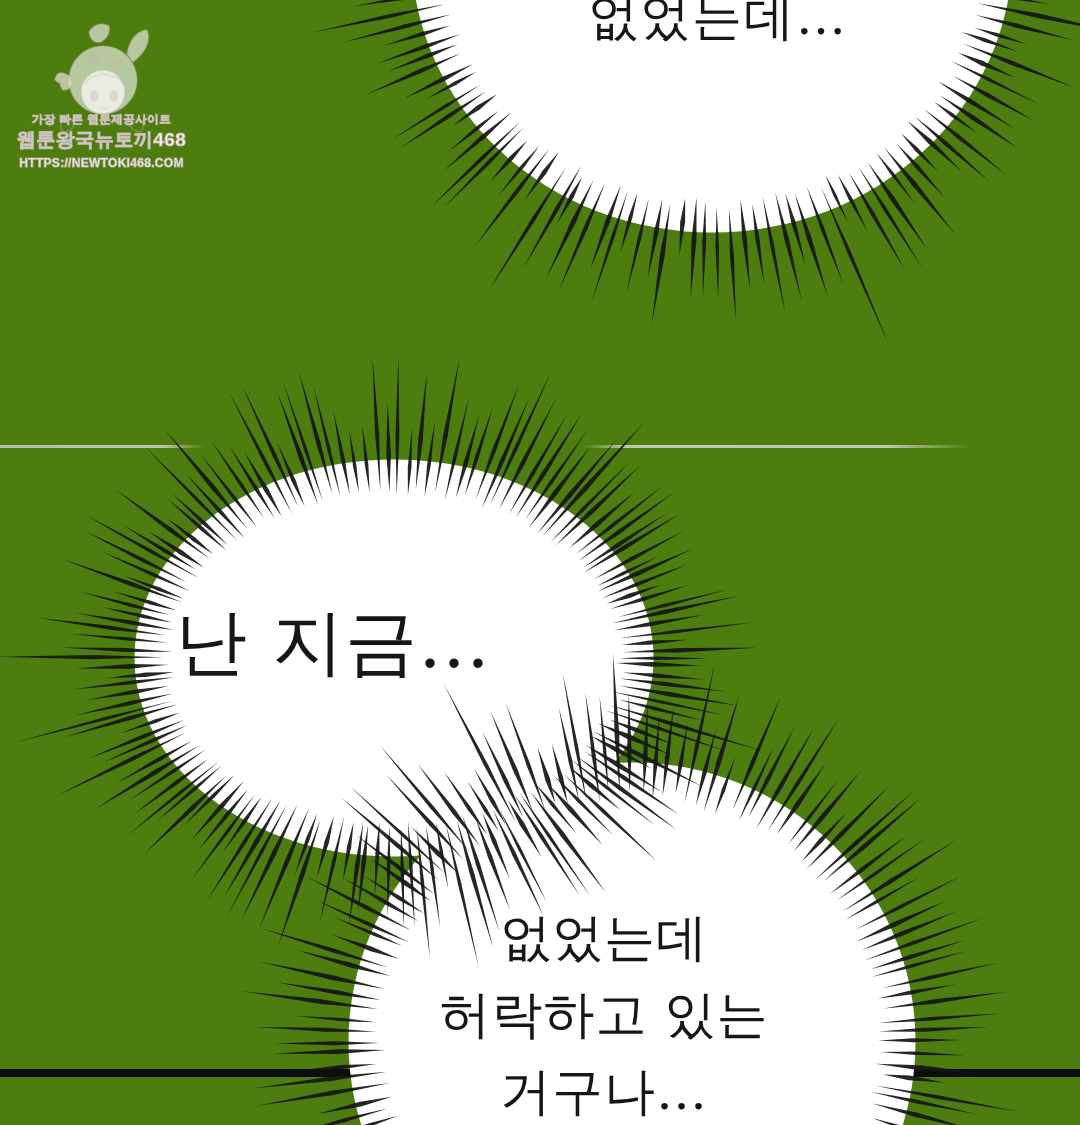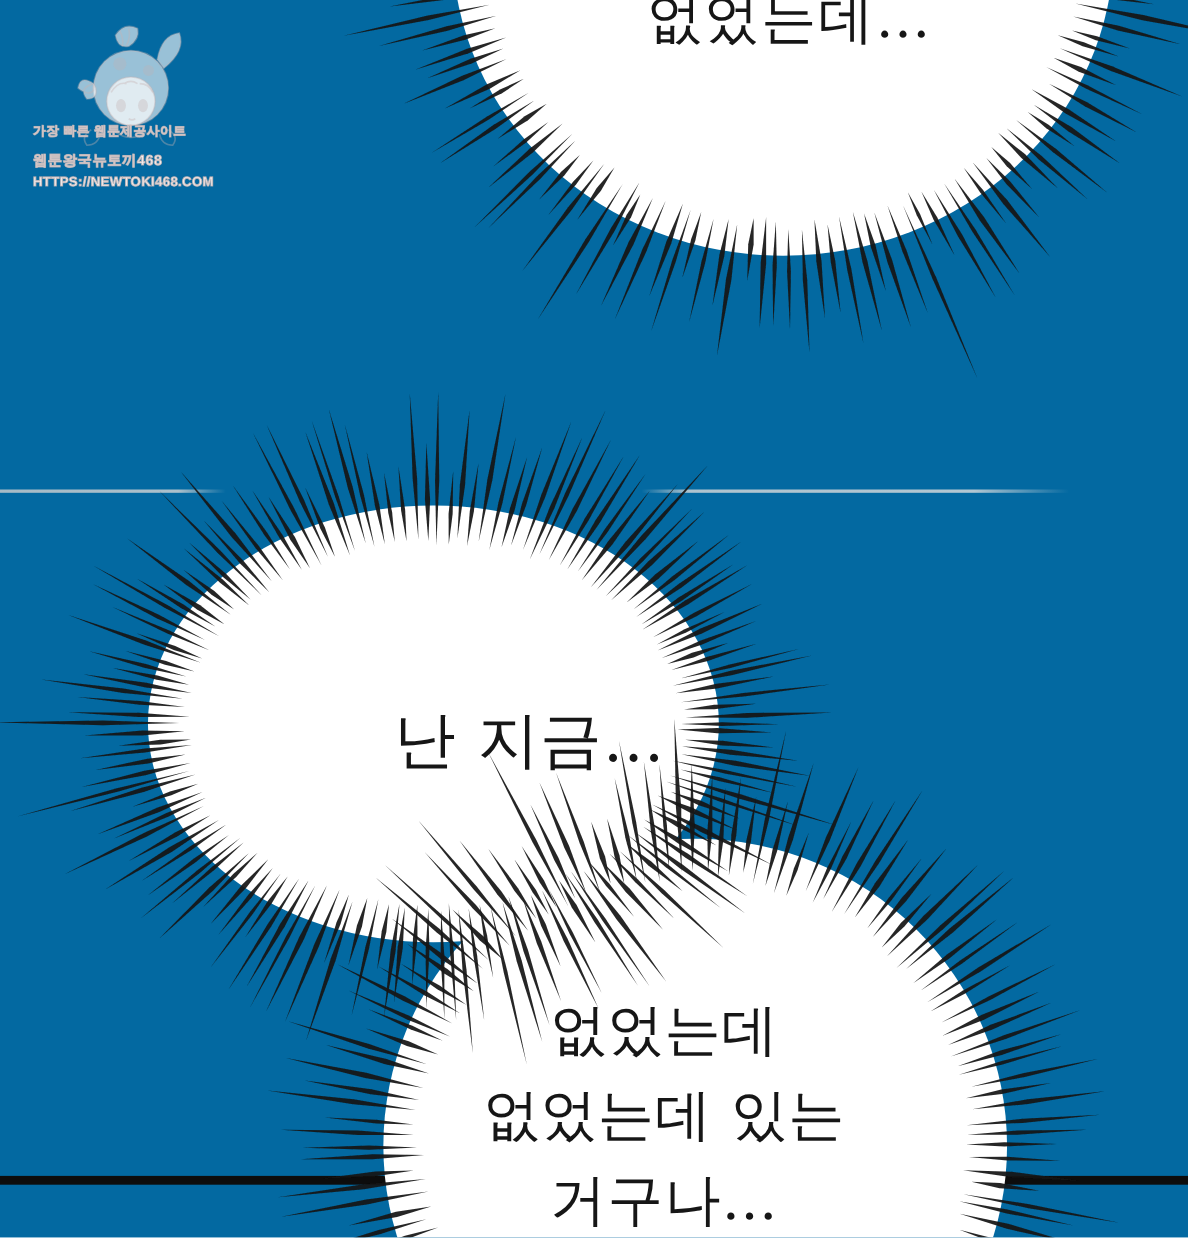--- a/index.html
+++ b/index.html
@@ -1,44 +1,44 @@
 <!DOCTYPE html>
 <html style="--ink: #161616; --panel_line: #0d0d0d; --faint_line: #cfcfcf; --watermark: #cdbcbc;"><head>
 <meta charset="utf-8">
 <style>
   html,body{margin:0;padding:0;background:#ffffff;}
   body{width:1080px;height:1125px;overflow:hidden;position:relative;
        font-family:"DejaVu Serif","Liberation Serif",serif;}
-  .page{position:absolute;inset:0;background:#0369a1;}
+  .page{position:absolute;inset:0;background:#4d7c0f;}
 
   
   .faint-line{position:absolute;left:0;top:445px;width:1080px;height:3px;
     background:linear-gradient(90deg,
       var(--faint_line) 0%, #d6d6d6 15%, rgba(220,220,220,0) 19%,
       rgba(220,220,220,0) 54%, #dadada 58%, #dedede 82%, rgba(224,224,224,0) 90%);
     opacity:.8;z-index:1;}
   .thick-line{position:absolute;left:0;top:1069px;width:1080px;height:8px;
     background:var(--panel_line);z-index:1;}
 
   #bursts{position:absolute;left:0;top:0;z-index:2;}
 
   .speech{position:absolute;color:var(--ink);z-index:3;white-space:nowrap;}
   .speech-top{left:588px;top:-16px;font-size:50px;letter-spacing:2px;}
-  .speech-mid{left:175px;top:636px;width:430px;text-align:right;font-size:56px;letter-spacing:1px;}
+  .speech-mid{left:175px;top:595px;width:430px;text-align:left;font-size:72px;letter-spacing:1px;}
   .speech-bot{left:344px;top:899px;width:520px;text-align:center;font-size:51px;line-height:77px;letter-spacing:1px;}
 
   
-  .watermark{position:absolute;left:30px;top:18px;width:175px;z-index:4;
-    font-family:"Liberation Sans","DejaVu Sans",sans-serif;
+  .watermark{position:absolute;left:14px;top:18px;width:175px;z-index:4;
+    text-align:center;font-family:"Liberation Sans","DejaVu Sans",sans-serif;
     color:#f8f4f4;font-weight:bold;
     -webkit-text-stroke:1px rgba(198,180,180,.75);
     text-shadow:0 0 1px rgba(205,190,190,.5);}
   .watermark .mascot{display:block;margin:0 auto -28px auto;}
   .wm1{font-size:11.5px;letter-spacing:.5px;}
-  .wm2{font-size:13px;letter-spacing:.5px;margin-top:10px;}
+  .wm2{font-size:19px;letter-spacing:.5px;margin-top:0;}
   .wm3{font-size:12px;letter-spacing:.3px;margin-top:3px;}
 </style>
 </head>
 <body>
 
 <div class="page">
 
   <div class="faint-line"></div>
   <div class="thick-line"></div>
 
@@ -502,21 +502,21 @@
         <polygon points="879.3,1031.6 925.0,1031.7 987.9,1027.0 924.8,1027.7"></polygon>
       </g>
     </svg>
 
   <div class="speech speech-top">없었는데…</div>
 
   <div class="speech speech-mid">난 지금…</div>
 
   <div class="speech speech-bot">
     <div>없었는데</div>
-    <div>없었는데 있는</div>
+    <div>허락하고 있는</div>
     <div>거구나…</div>
   </div>
 
   <div class="watermark">
     <svg class="mascot" width="130" height="122" viewBox="0 0 130 122" fill="none" stroke="rgba(196,178,178,0.38)" stroke-width="1.5">
 
       <circle cx="66" cy="62" r="34" fill="rgba(253,251,251,0.6)"></circle>
 
       <circle cx="56" cy="40" r="6" fill="rgba(196,178,178,0.30)" stroke="none"></circle>
       <circle cx="82" cy="46" r="5" fill="rgba(196,178,178,0.30)" stroke="none"></circle>

